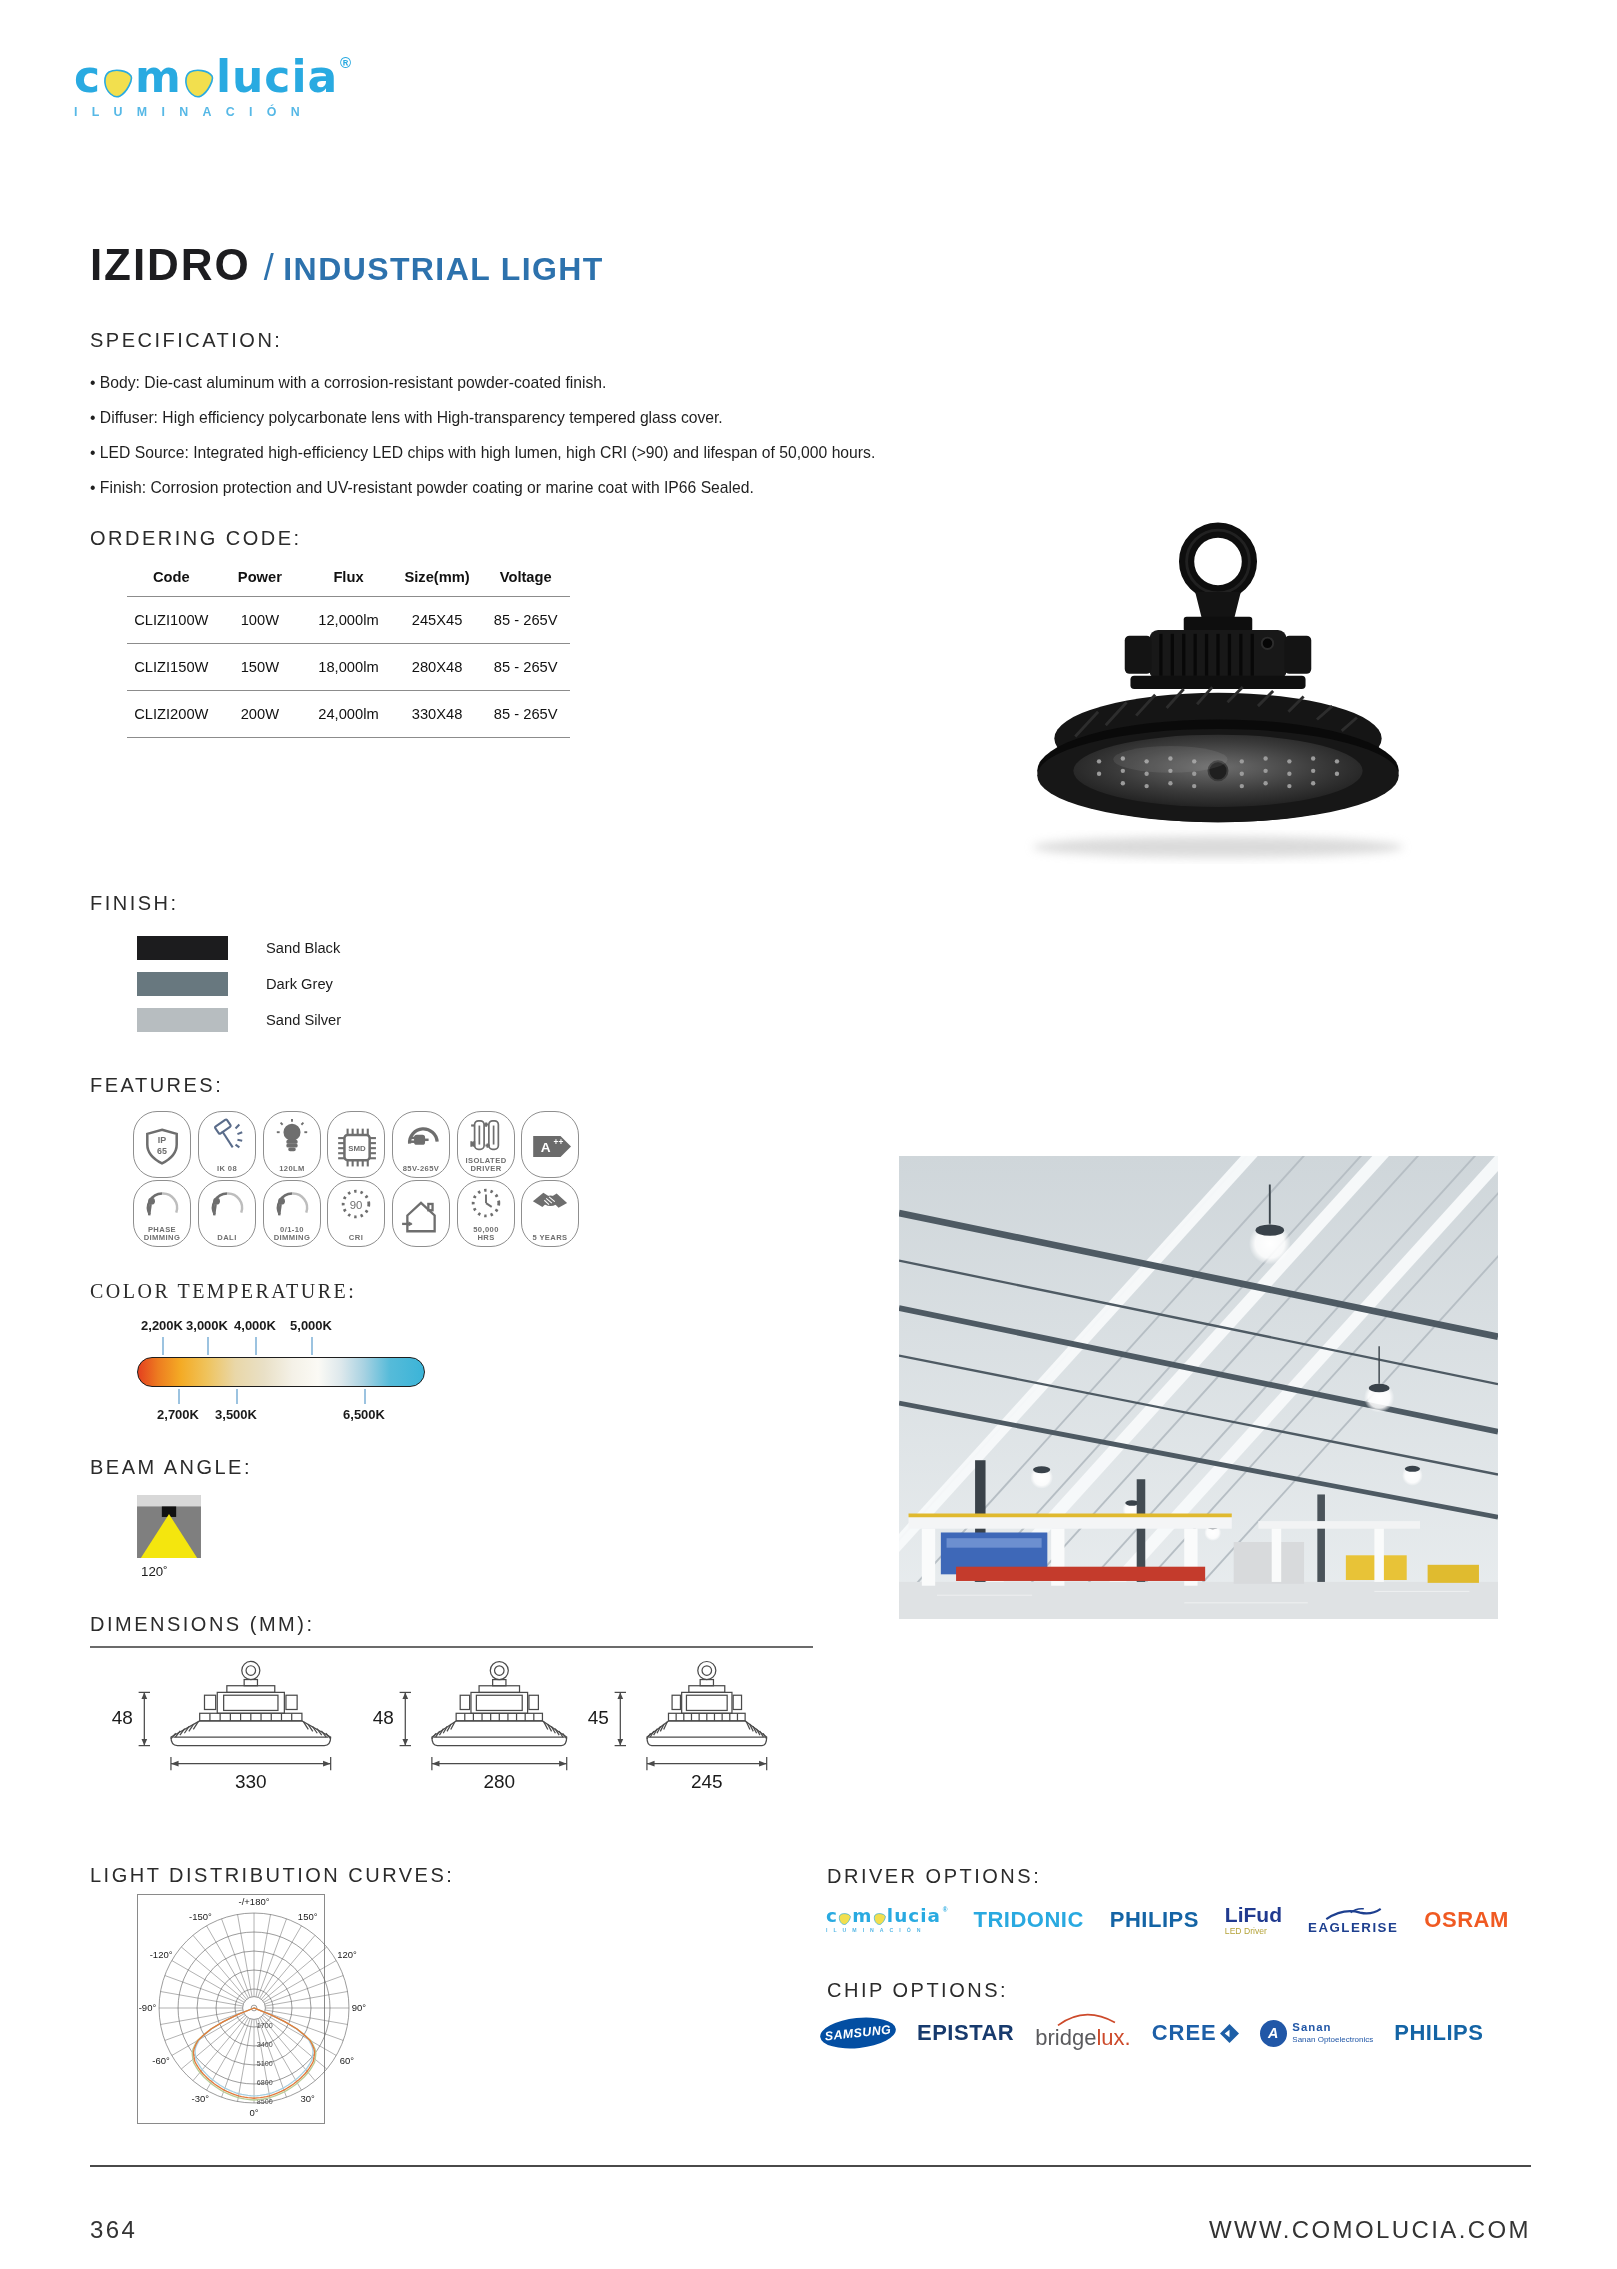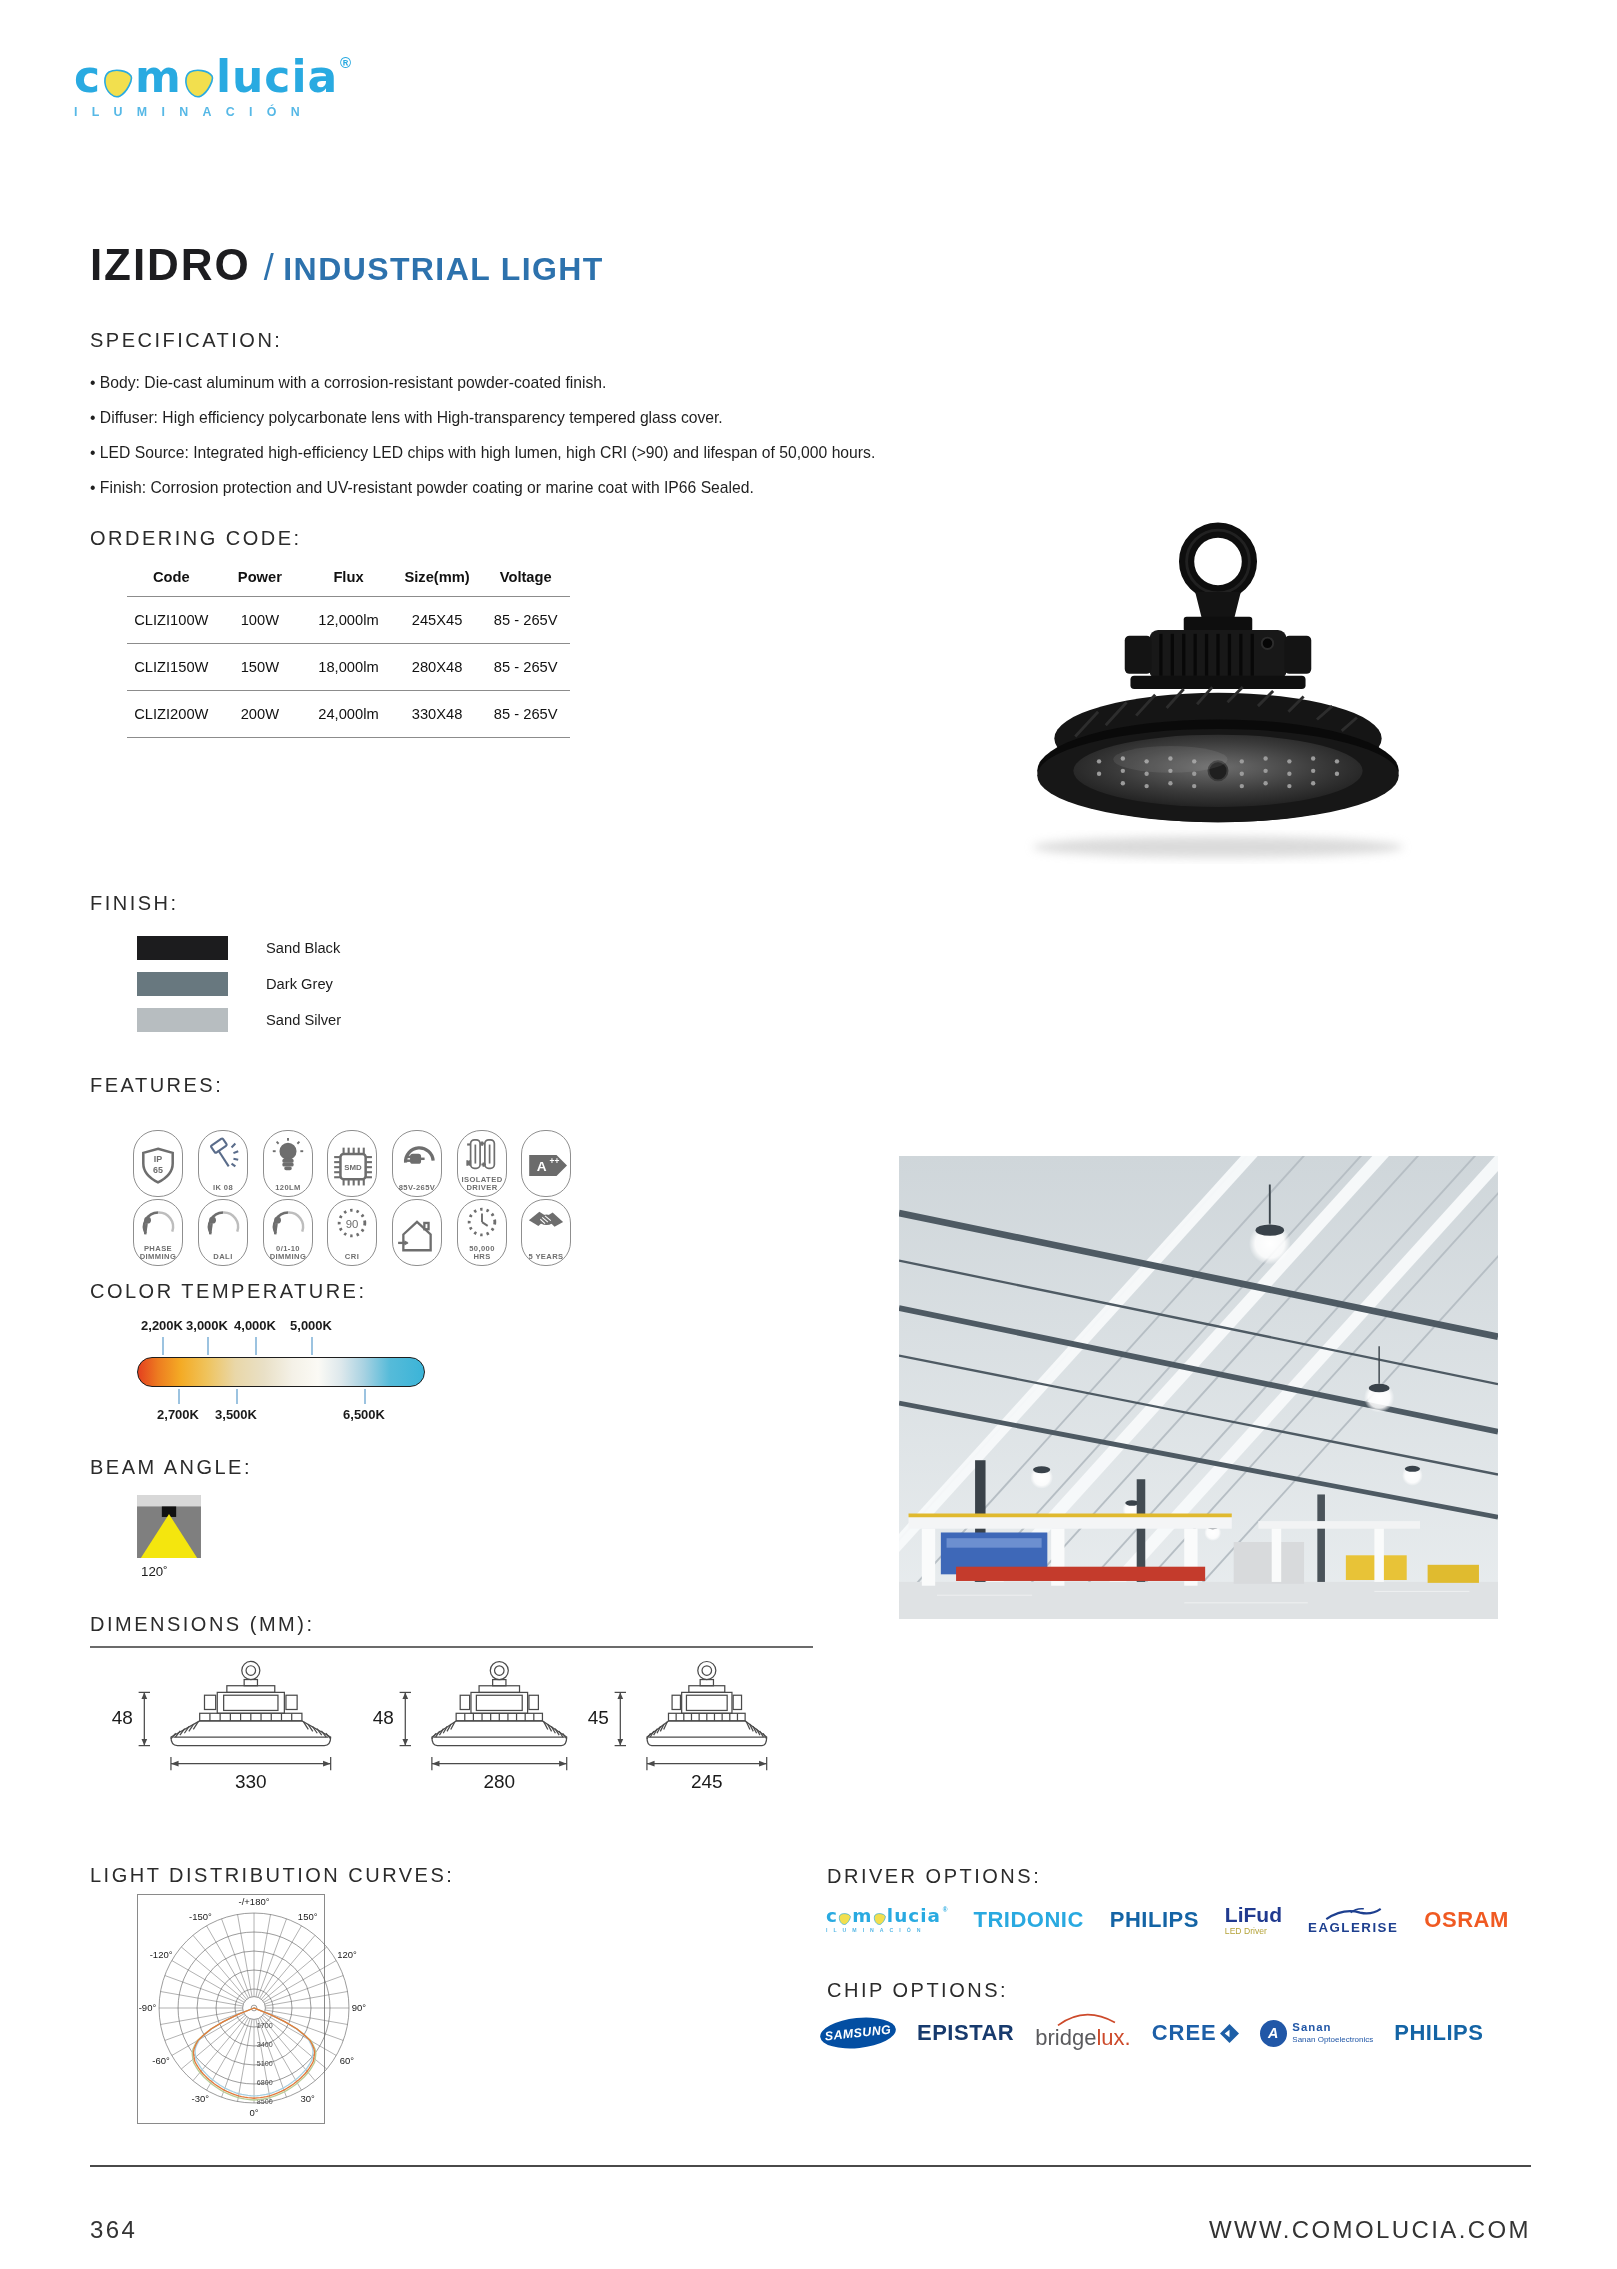--- a/index.html
+++ b/index.html
@@ -29,23 +29,23 @@
   #order-table{left:127px;top:561px;width:443px;border-collapse:collapse;table-layout:fixed;}
   #order-table th{font-size:14.7px;font-weight:600;color:#111;padding:7.6px 0 11.4px 0;text-align:center;}
   #order-table td{font-size:14.7px;color:#111;text-align:center;padding:15px 0;
                   border-top:1px solid #8c8c8c;}
   #order-table tr.last td{border-bottom:1px solid #8c8c8c;}
   
   .swatch-row{position:absolute;left:137px;display:flex;align-items:center;}
   .swatch{width:91px;height:24px;}
   .swatch-label{margin-left:38px;font-size:14.7px;color:#1c1c1c;}
   
-  .feat-box{position:absolute;width:50px;height:67px;border:1.9px solid #8f8f8f;border-radius:24px;
+  .feat-box{position:absolute;width:58px;height:67px;border:1.9px solid #8f8f8f;border-radius:24px;
             box-sizing:border-box;display:flex;flex-direction:column;align-items:center;
-            justify-content:flex-start;background:#fff;margin-top:19px;}
+            justify-content:flex-start;background:#fff;}
   .feat-caption{position:absolute;bottom:2.9px;width:100%;text-align:center;font-size:7.6px;
             line-height:1.15;letter-spacing:0.4px;color:#6f6f6f;font-weight:600;white-space:pre-line;}
   
   #ct-bar{left:137px;top:1357px;width:288px;height:29.5px;border:1.9px solid #1d1d1d;border-radius:16px;
           background:linear-gradient(90deg,#e4401f 0%,#ed7c20 7%,#f4ab25 15%,#efc35c 24%,
           #e9d7a8 34%,#e9e0c6 44%,#f4f1e7 54%,#fbfaf5 63%,#dde8ec 71%,#a8d2e2 79%,
           #56bbd9 88%,#3bb4d8 100%);box-sizing:border-box;}
   .ct-lab{position:absolute;transform:translateX(-50%);font-size:13px;font-weight:600;color:#1b1b1b;
           white-space:nowrap;}
   .ct-tick{position:absolute;width:1.9px;background:#9cc3e0;}
@@ -400,21 +400,21 @@
               <line x1="16" y1="13" x2="22" y2="18"></line>
               <line x1="19" y1="11.5" x2="25" y2="16.5"></line>
               <line x1="14" y1="15" x2="19" y2="19.5"></line>
             </g>
           </g>
         </svg>
         <div class="feat-caption">5 YEARS</div>
       </div>
     </div>
 
-  <div class="abs sq-heading" style="left:90px;top:1280px;">COLOR TEMPERATURE:</div>
+  <div class="abs sq-heading" style="left:90px;top:1280px;font-family:Liberation Serif, serif;">COLOR TEMPERATURE:</div>
   <div id="ct-bar" class="abs"></div>
   <div id="ct-labels">
       <div class="abs ct-lab" style="left:162px;top:1318px">2,200K</div>
       <div class="abs ct-tick" style="left:162px;top:1337px;height:18px"></div>
       <div class="abs ct-lab" style="left:207px;top:1318px">3,000K</div>
       <div class="abs ct-tick" style="left:207px;top:1337px;height:18px"></div>
       <div class="abs ct-lab" style="left:255px;top:1318px">4,000K</div>
       <div class="abs ct-tick" style="left:255px;top:1337px;height:18px"></div>
       <div class="abs ct-lab" style="left:311px;top:1318px">5,000K</div>
       <div class="abs ct-tick" style="left:311px;top:1337px;height:18px"></div>

